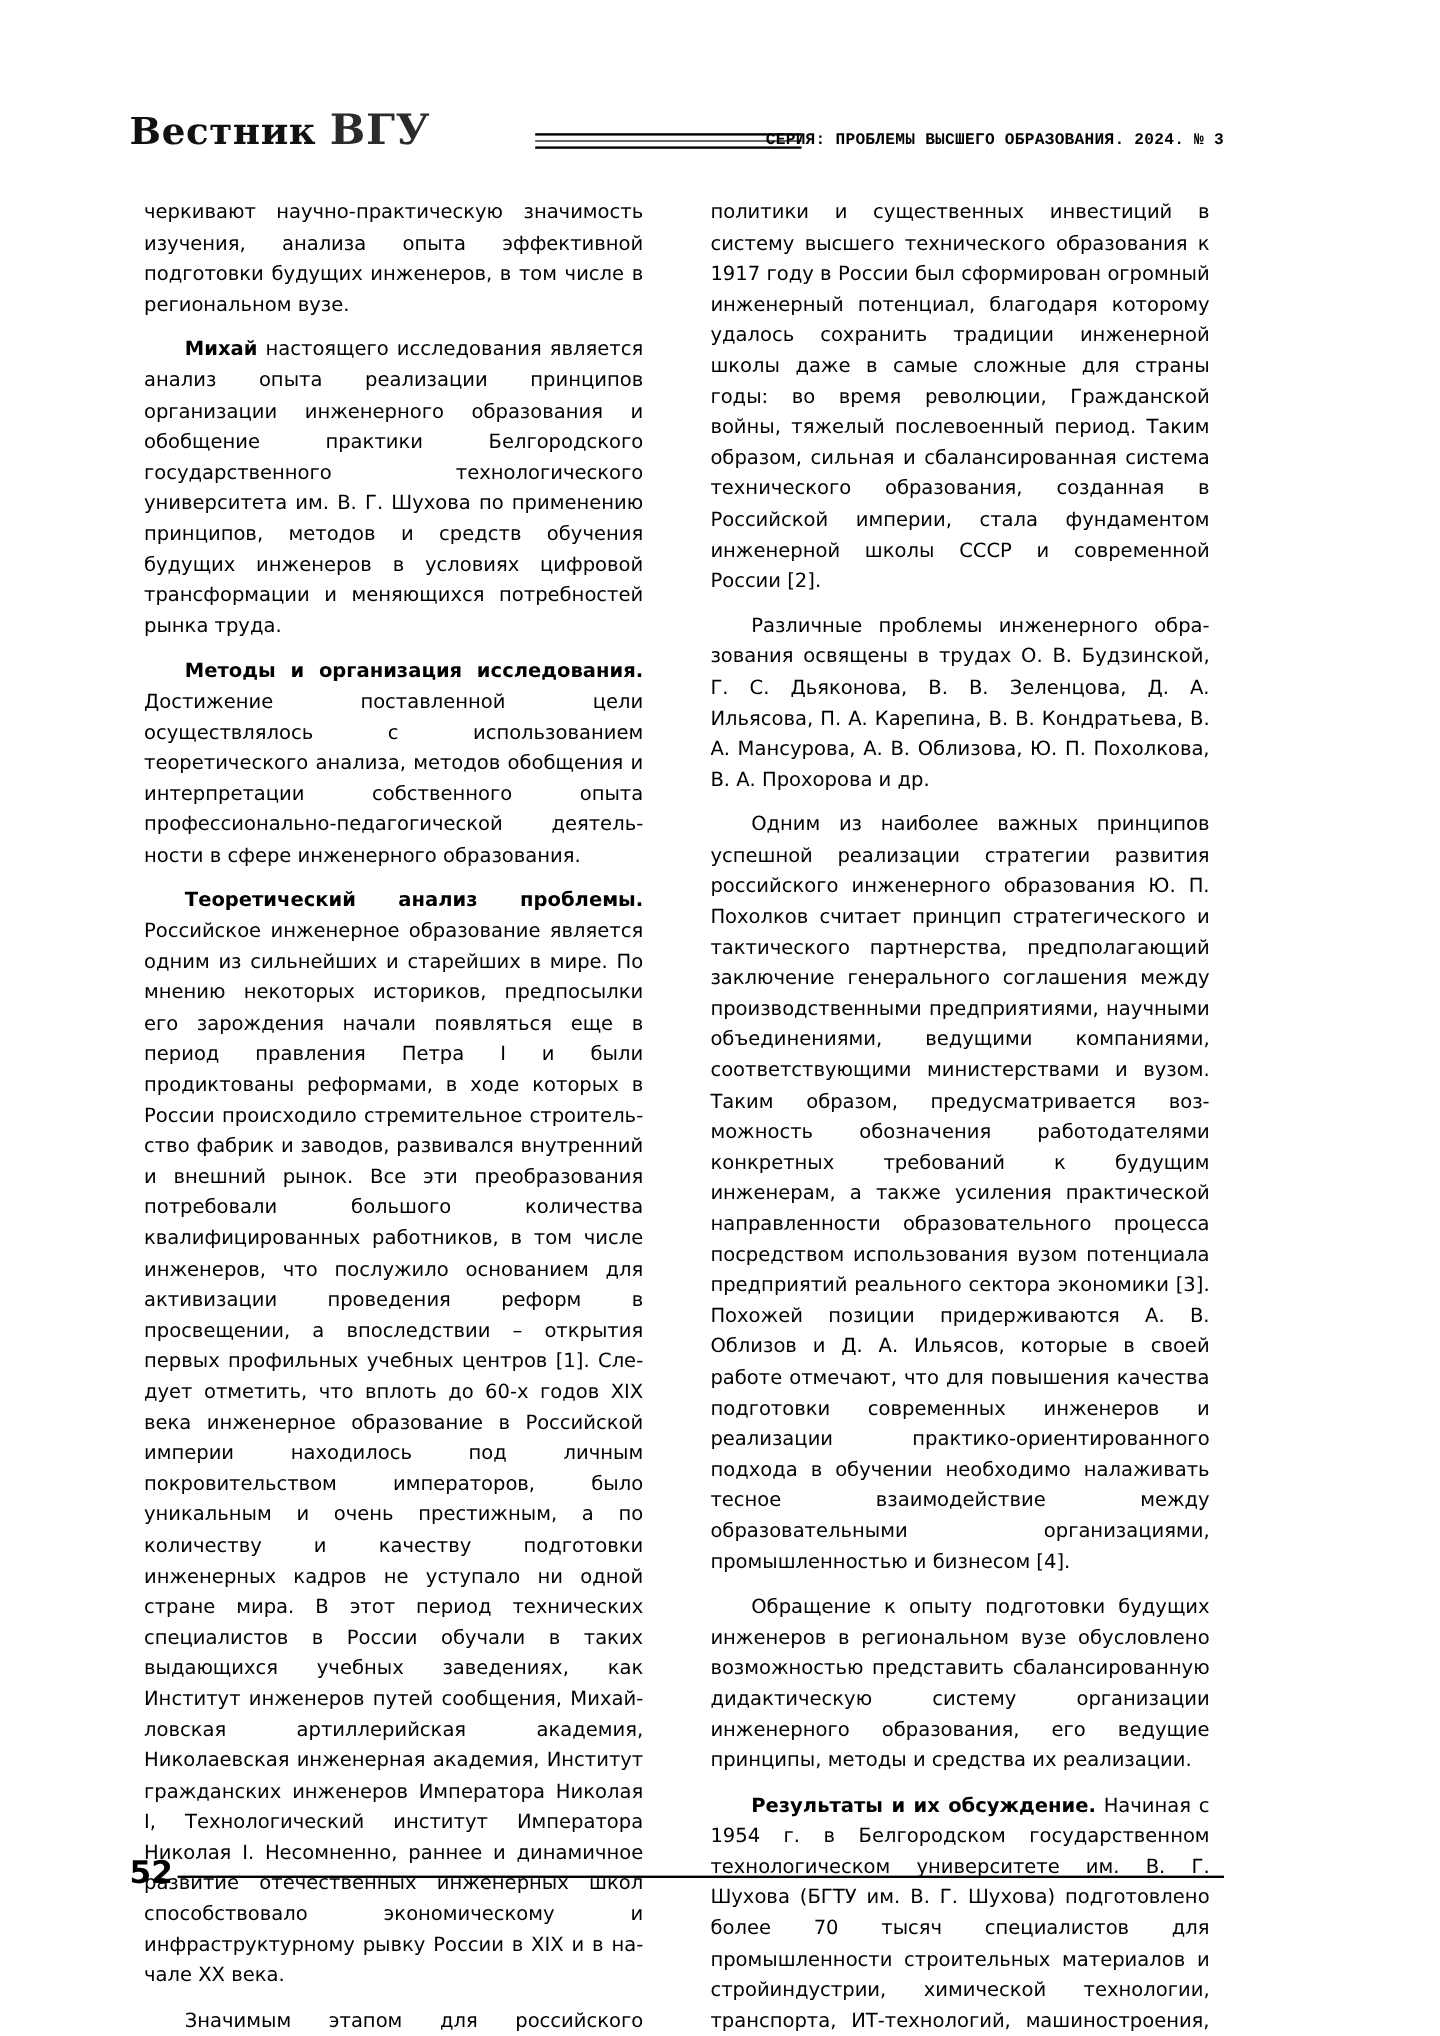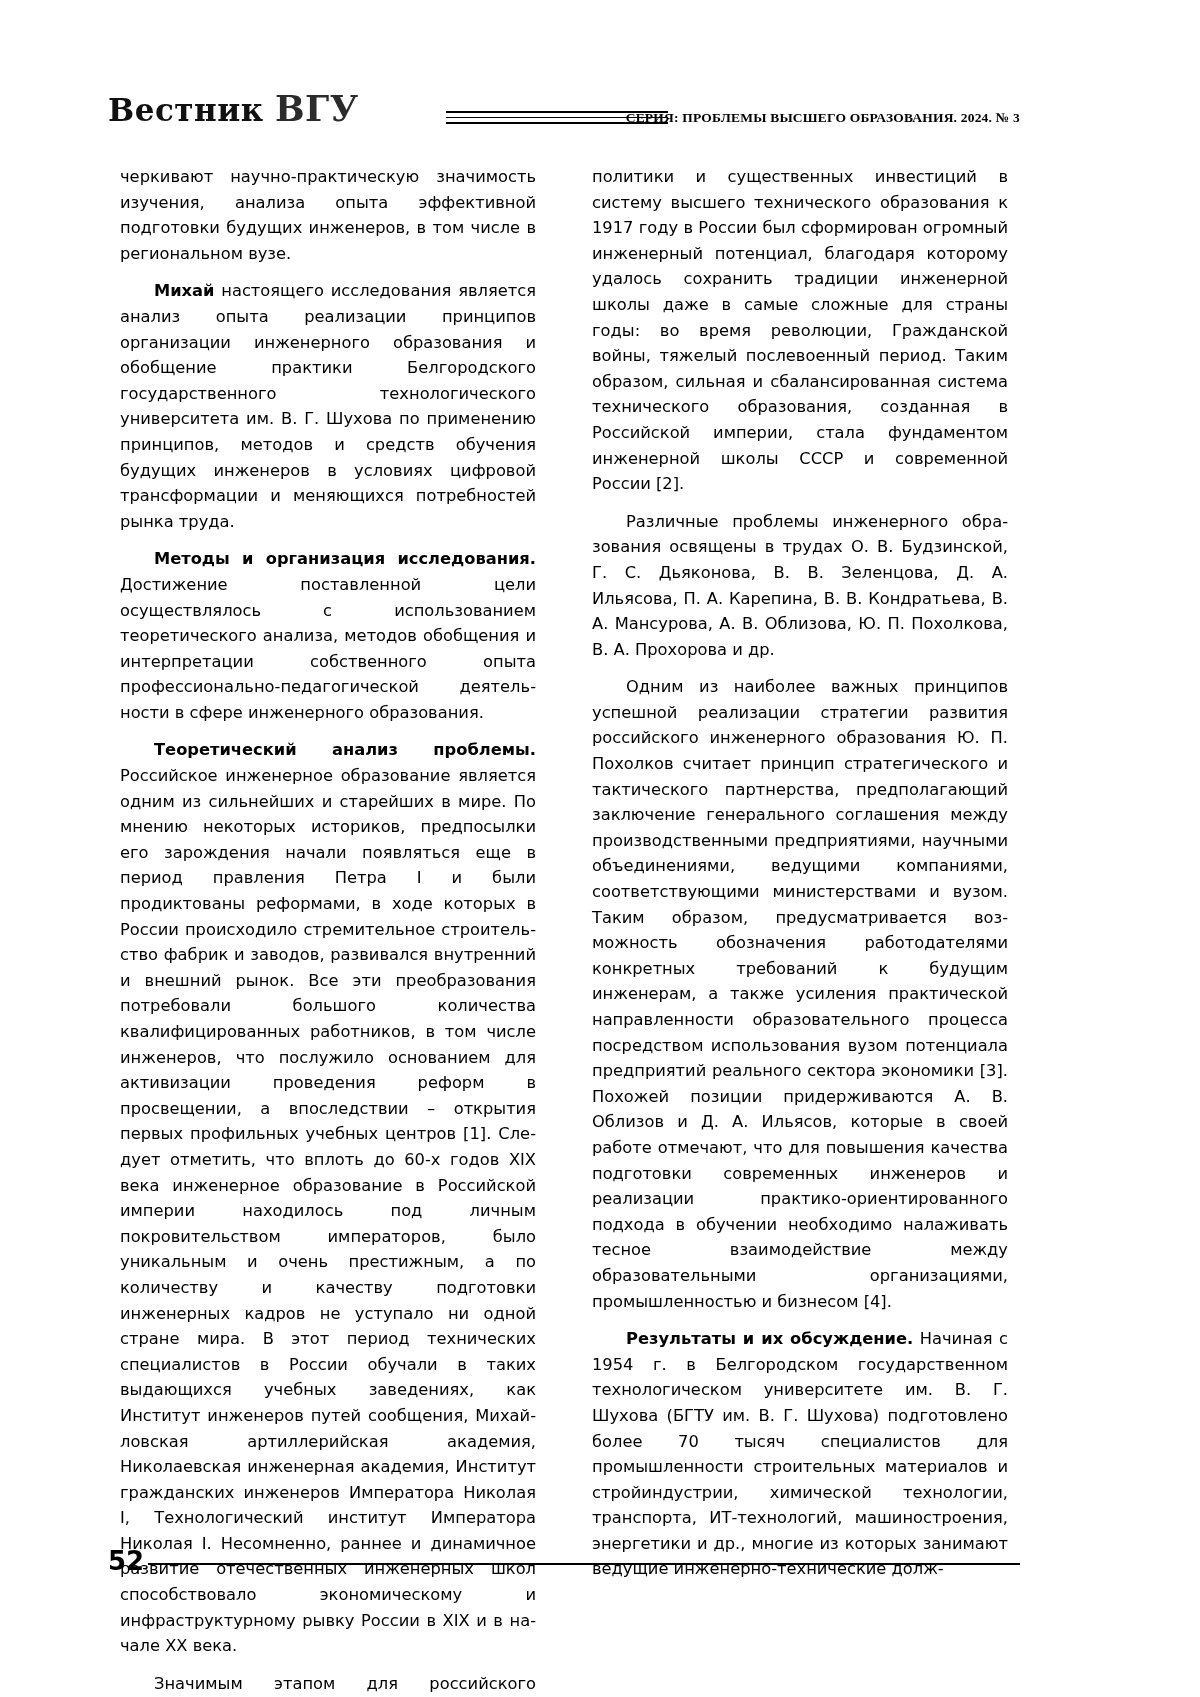--- a/index.html
+++ b/index.html
@@ -56,21 +56,21 @@
   .rule-group .r {
     height: 2px;
     background: #000;
     margin-bottom: 4px;
   }
   .rule-group .r.thin { height: 1px; }
   .header-series {
     position: absolute;
     right: 0;
     top: 22px;
-    font-family: Liberation Serif, serif;
+    font-family: Liberation Mono, monospace;
     font-weight: bold;
     font-size: 13.5px;
     letter-spacing: 0.2px;
     white-space: nowrap;
     color: #000;
   }
 
   
   .content {
     position: absolute;
@@ -148,20 +148,21 @@
       <p class="ind"><b>Михай</b><span> настоящего исследования является анализ опыта реализации принципов организации инженерного образования и обобщение практики Белгородского государственного технологическо­го университета им. В. Г. Шухова по применению принципов, методов и средств обучения будущих инженеров в условиях цифровой трансформации и меняющихся потребностей рынка труда.</span></p>
       <p class="ind"><b>Методы и организация исследования.</b><span> До­стижение поставленной цели осуществлялось с использованием теоретического анализа, мето­дов обобщения и интерпретации собственного опыта профессионально-педагогической деятель­ности в сфере инженерного образования.</span></p>
       <p class="ind"><b>Теоретический анализ проблемы.</b><span> Россий­ское инженерное образование является одним из сильнейших и старейших в мире. По мнению неко­торых историков, предпосылки его зарождения на­чали появляться еще в период правления Петра I и были продиктованы реформами, в ходе которых в России происходило стремительное строитель­ство фабрик и заводов, развивался внутренний и внешний рынок. Все эти преобразования потребо­вали большого количества квалифицированных работников, в том числе инженеров, что послужи­ло основанием для активизации проведения ре­форм в просвещении, а впоследствии – открытия первых профильных учебных центров [1]. Сле­дует отметить, что вплоть до 60-х годов XIX века инженерное образование в Российской империи находилось под личным покровительством импе­раторов, было уникальным и очень престижным, а по количеству и качеству подготовки инженерных кадров не уступало ни одной стране мира. В этот период технических специалистов в России обу­чали в таких выдающихся учебных заведениях, как Институт инженеров путей сообщения, Михай­ловская артиллерийская академия, Николаевская инженерная академия, Институт гражданских ин­женеров Императора Николая I, Технологический институт Императора Николая I. Несомненно, раннее и динамичное развитие отечественных ин­женерных школ способствовало экономическому и инфраструктурному рывку России в XIX и в на­чале XX века.</span></p>
       <p class="ind">Значимым этапом для российского инженер­ного образования явилась и эпоха правления Ни­колая II, которая ознаменовалась массовым соз­данием технических вузов и положительными тен­денциями в развитии инженерного образования. В результате целенаправленной государственной</p>
     </div>
 
     <div class="col col-right">
       <p>политики и существенных инвестиций в систему высшего технического образования к 1917 году в России был сформирован огромный инженерный потенциал, благодаря которому удалось сохра­нить традиции инженерной школы даже в самые сложные для страны годы: во время революции, Гражданской войны, тяжелый послевоенный пе­риод. Таким образом, сильная и сбалансирован­ная система технического образования, создан­ная в Российской империи, стала фундаментом инженерной школы СССР и современной России [2].</p>
       <p class="ind">Различные проблемы инженерного обра­зования освящены в трудах О. В. Будзинской, Г. С. Дьяконова, В. В. Зеленцова, Д. А. Ильясова, П. А. Карепина, В. В. Кондратьева, В. А. Мансуро­ва, А. В. Облизова, Ю. П. Похолкова, В. А. Прохо­рова и др.</p>
       <p class="ind">Одним из наиболее важных принципов успеш­ной реализации стратегии развития российского инженерного образования Ю. П. Похолков считает принцип стратегического и тактического партнер­ства, предполагающий заключение генерального соглашения между производственными предпри­ятиями, научными объединениями, ведущими компаниями, соответствующими министерствами и вузом. Таким образом, предусматривается воз­можность обозначения работодателями конкрет­ных требований к будущим инженерам, а также усиления практической направленности образо­вательного процесса посредством использования вузом потенциала предприятий реального секто­ра экономики [3]. Похожей позиции придержива­ются А. В. Облизов и Д. А. Ильясов, которые в сво­ей работе отмечают, что для повышения качества подготовки современных инженеров и реализа­ции практико-ориентированного подхода в обуче­нии необходимо налаживать тесное взаимодей­ствие между образовательными организациями, промышленностью и бизнесом [4].</p>
+      <p class="ind">Обращение к опыту подготовки будущих инже­неров в региональном вузе обусловлено возмож­ностью представить сбалансированную дидакти­ческую систему организации инженерного образо­вания, его ведущие принципы, методы и средства их реализации.</p>
       <p class="ind"><b>Результаты и их обсуждение.</b><span> Начиная с 1954 г. в Белгородском государственном техно­логическом университете им. В. Г. Шухова (БГТУ им. В. Г. Шухова) подготовлено более 70 тысяч специалистов для промышленности строитель­ных материалов и стройиндустрии, химической технологии, транспорта, ИТ-технологий, маши­ностроения, энергетики и др., многие из которых занимают ведущие инженерно-технические долж-</span></p>
     </div>
 
   </div>
 
   <div class="footer">
     <div class="page-number">52</div>
     <div class="footer-rule"></div>
   </div>
 

